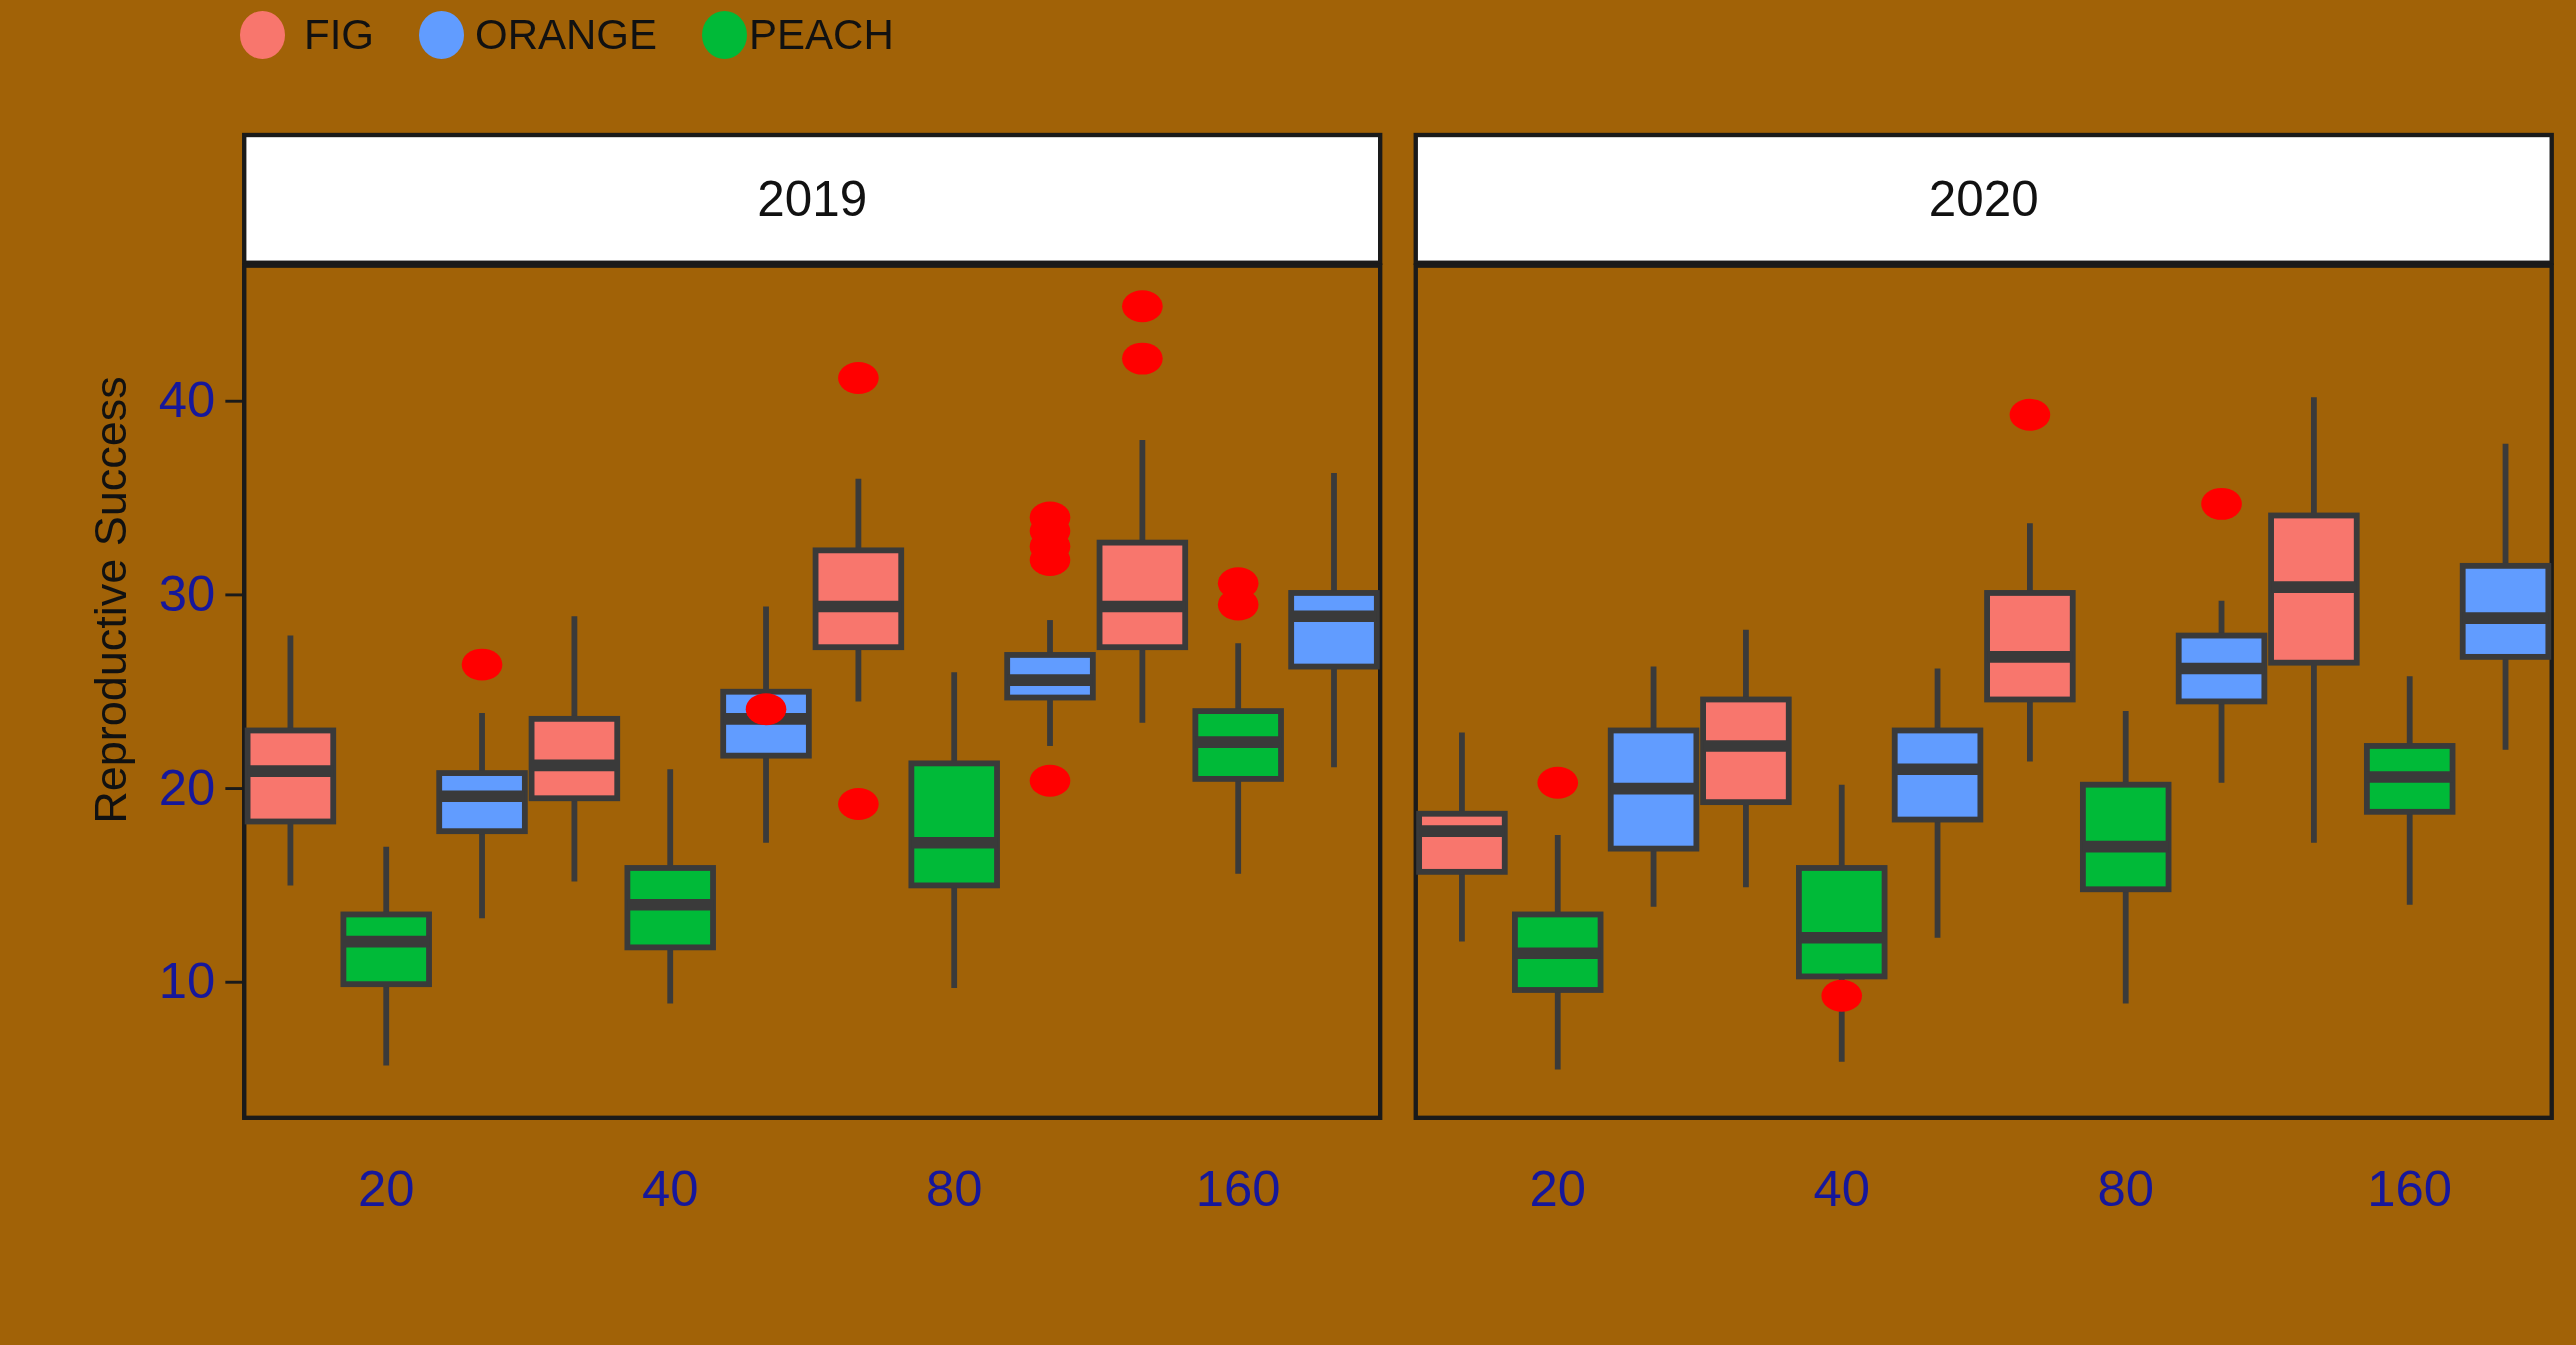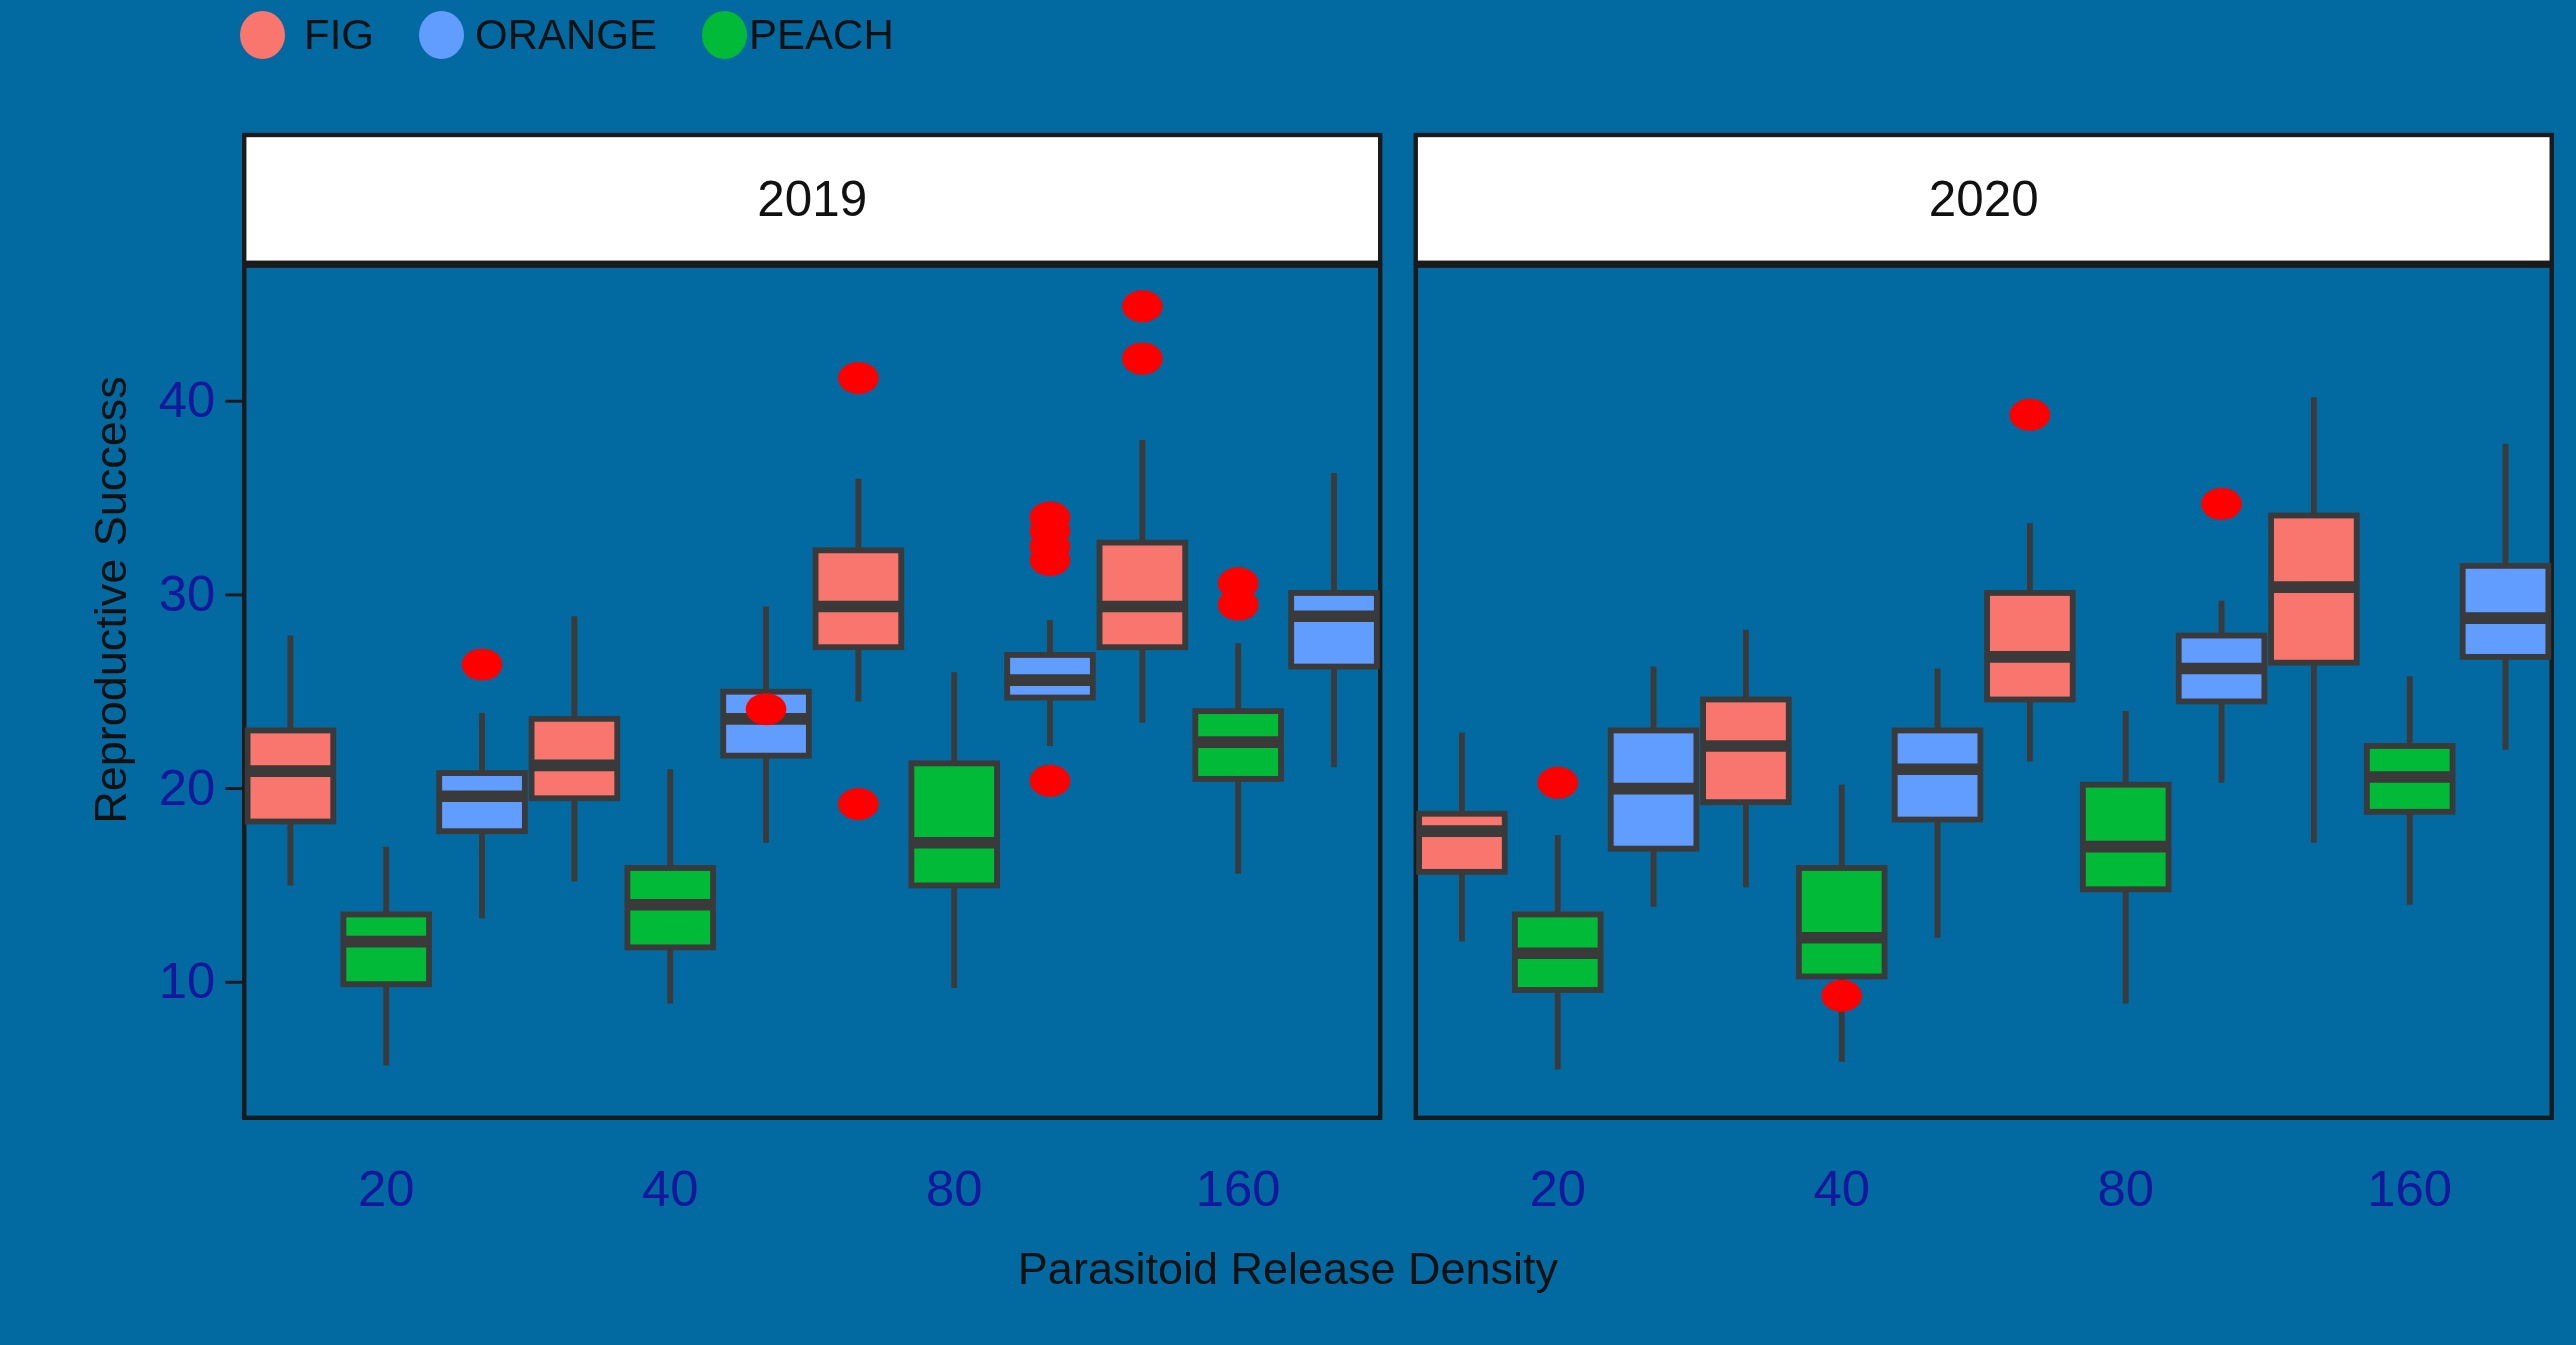--- a/index.html
+++ b/index.html
@@ -1,17 +1,17 @@
 <!DOCTYPE html>
 <html style="font-size:11.6px"><head>
 <meta charset="utf-8">
 <style>
   html,body{margin:0;padding:0;background:#ffffff;}
   body{width:2576px;height:1345px;font-family:"Liberation Sans",sans-serif;overflow:hidden;}
-  #root{position:relative;width:2576px;height:1345px;background:#0369a1;}
+  #root{position:relative;width:2576px;height:1345px;background:#a16207;}
   svg{display:block;}
 </style>
 </head>
 <body>
 
 <div id="root">
 
   <div id="legend" style="position:absolute;left:240px;top:5.8px;display:flex;align-items:center;gap:45px;height:58px;">
       <div style="display: flex; align-items: center; gap: 19px;">
         <span style="display: inline-block; width: 45px; height: 48px; border-radius: 50%; background: rgb(248, 118, 109);"></span>
@@ -25,24 +25,20 @@
         <span style="display: inline-block; width: 45px; height: 48px; border-radius: 50%; background: rgb(0, 186, 56);"></span>
         <span style="font-size: 42px; color: rgb(17, 17, 17); letter-spacing: 0px;">PEACH</span>
       </div>
     </div>
 
   <div style="position:absolute;left:-180px;top:574px;width:581px;text-align:center;
               transform:rotate(-90deg);font-size:45px;color:#111;white-space:nowrap;">
     <span>Reproductive Success</span>
   </div>
 
-  <div style="position:absolute;left:0;top:1243px;width:2576px;text-align:center;
-              font-size:45px;color:#111;">
-    <span>Parasitoid Release Density</span>
-  </div>
 
   <svg id="plot" width="2576" height="1345" viewBox="0 0 3548 1853" style="position:absolute;left:0;top:0;">
       <line x1="310" y1="1353.2272727272727" x2="336" y2="1353.2272727272727" stroke="#1A1A1A" stroke-width="4"></line>
       <text x="296" y="1375.2272727272727" text-anchor="end" font-size="70" fill="#16179B" font-family="&quot;Liberation Sans&quot;, sans-serif">10</text>
       <line x1="310" y1="1086.409090909091" x2="336" y2="1086.409090909091" stroke="#1A1A1A" stroke-width="4"></line>
       <text x="296" y="1108.409090909091" text-anchor="end" font-size="70" fill="#16179B" font-family="&quot;Liberation Sans&quot;, sans-serif">20</text>
       <line x1="310" y1="819.5909090909091" x2="336" y2="819.5909090909091" stroke="#1A1A1A" stroke-width="4"></line>
       <text x="296" y="841.5909090909091" text-anchor="end" font-size="70" fill="#16179B" font-family="&quot;Liberation Sans&quot;, sans-serif">30</text>
       <line x1="310" y1="552.7727272727273" x2="336" y2="552.7727272727273" stroke="#1A1A1A" stroke-width="4"></line>
       <text x="296" y="574.7727272727273" text-anchor="end" font-size="70" fill="#16179B" font-family="&quot;Liberation Sans&quot;, sans-serif">40</text>

